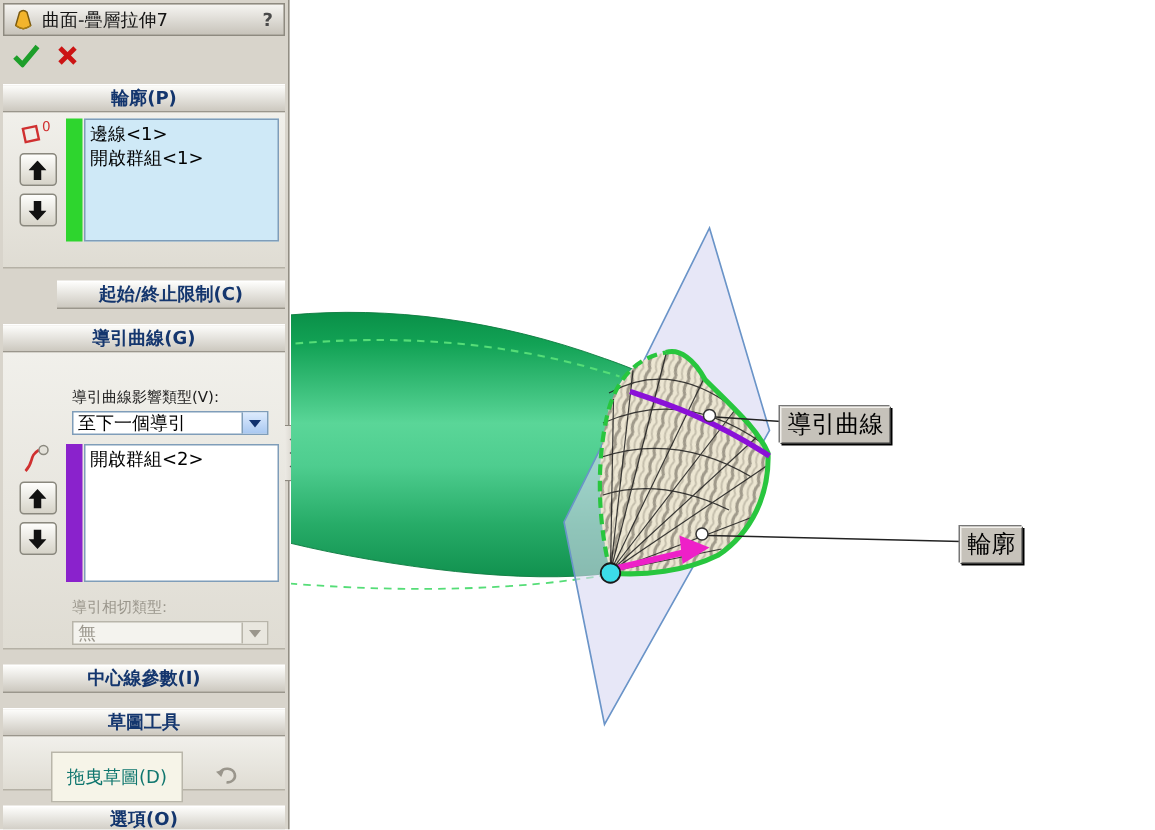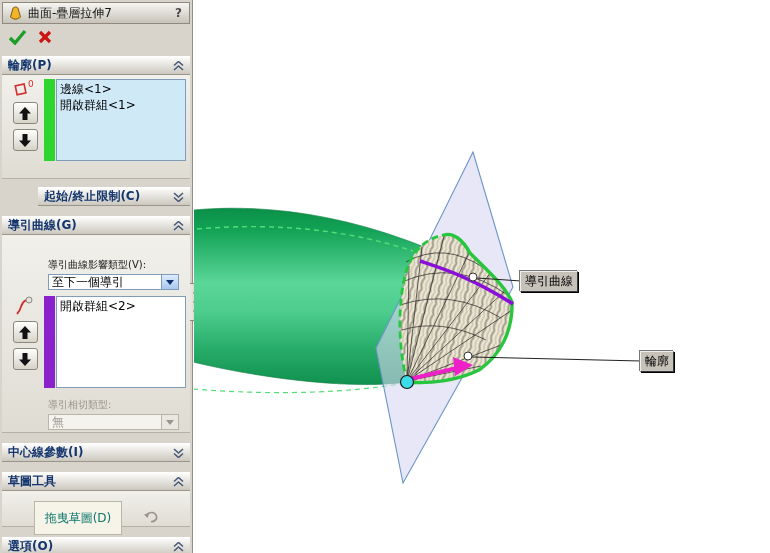--- a/index.html
+++ b/index.html
@@ -13,21 +13,21 @@
   .titlebar { height:22px; background:linear-gradient(#f6f5f2,#c7c3ba);
     border:1px solid #8e8a80; display:flex; align-items:center; padding:0 4px; }
   .titlebar .title { font-size:12px; font-weight:normal; color:#151515; flex:1; margin-left:4px;
     white-space:nowrap; }
   .titlebar .help { font-size:12px; font-weight:bold; color:#4a4a4a; padding:0 3px; cursor:default; }
   .okrow { height:26px; display:flex; align-items:center; gap:10px; padding:2px 6px; }
   .okrow svg { cursor:pointer; }
 
   .sec-h { height:19px; margin-top:6px; background:linear-gradient(#fdfdfb,#ccc8bf);
     border-top:1px solid #ffffff; border-bottom:1px solid #9a968c;
-    display:flex; align-items:center; padding:0 6px; }
+    display:flex; align-items:center; padding:0 6px;flex-direction:column; }
   .sec-h .sec-t { font-size:12px; font-weight:bold; color:#14366e; flex:1; white-space:nowrap; }
   .sec-b { background:linear-gradient(#f1f0eb,#dfdcd3); border-bottom:1px solid #b5b1a6;
     padding:4px 4px 6px 4px; position:relative; }
 
   .row { display:flex; }
   .lcol { width:38px; display:flex; flex-direction:column; align-items:center; }
   .arrow-btn { width:25px; height:22px; margin-top:5px; border:1px solid #8a887e; border-radius:3px;
     background:linear-gradient(#fefefc,#d6d3c8); display:flex; align-items:center; justify-content:center;
     cursor:pointer; }
   .selbar { width:11px; align-self:stretch; margin-right:1px; }
@@ -60,21 +60,21 @@
     background:linear-gradient(90deg,#eceae4,#c9c5bc); border:1px solid #8e8a80; border-left:none;
     border-radius:0 4px 4px 0; display:flex; flex-direction:column; align-items:center;
     justify-content:center; gap:3px; cursor:pointer; }
   .ltri { width:0; height:0; border-top:3px solid transparent; border-bottom:3px solid transparent;
     border-right:4px solid #555; }
 
   
   .viewport { position:absolute; left:194px; top:0; width:576px; height:553px; background:#fff; }
   .callout { position:absolute; background:#c6c2ba; border-top:1px solid #f2f0ec; border-left:1px solid #f2f0ec;
     border-right:1px solid #3a3a3a; border-bottom:1px solid #3a3a3a; box-shadow:1px 1px 0 #000,-1px -1px 0 #777;
-    font-size:12px; color:#000; padding:1px 4px; white-space:nowrap; cursor:pointer; }
+    font-size:16px; color:#000; padding:1px 4px; white-space:nowrap; cursor:pointer; }
 </style>
 </head>
 <body>
 
 <div class="panel">
 
   <div class="titlebar">
     <svg width="17" height="16" viewBox="0 0 17 16">
       <path d="M3.5,12 L6,3.2 C7.6,1.6 9.4,1.6 11,3.2 L13.5,12 C9.5,14.8 7.5,14.8 3.5,12 Z" fill="#f2b42c" stroke="#7a5a10" stroke-width="1"></path>
       <path d="M3.5,12 C7.5,14.8 9.5,14.8 13.5,12" fill="none" stroke="#a87c14" stroke-width="1"></path>

